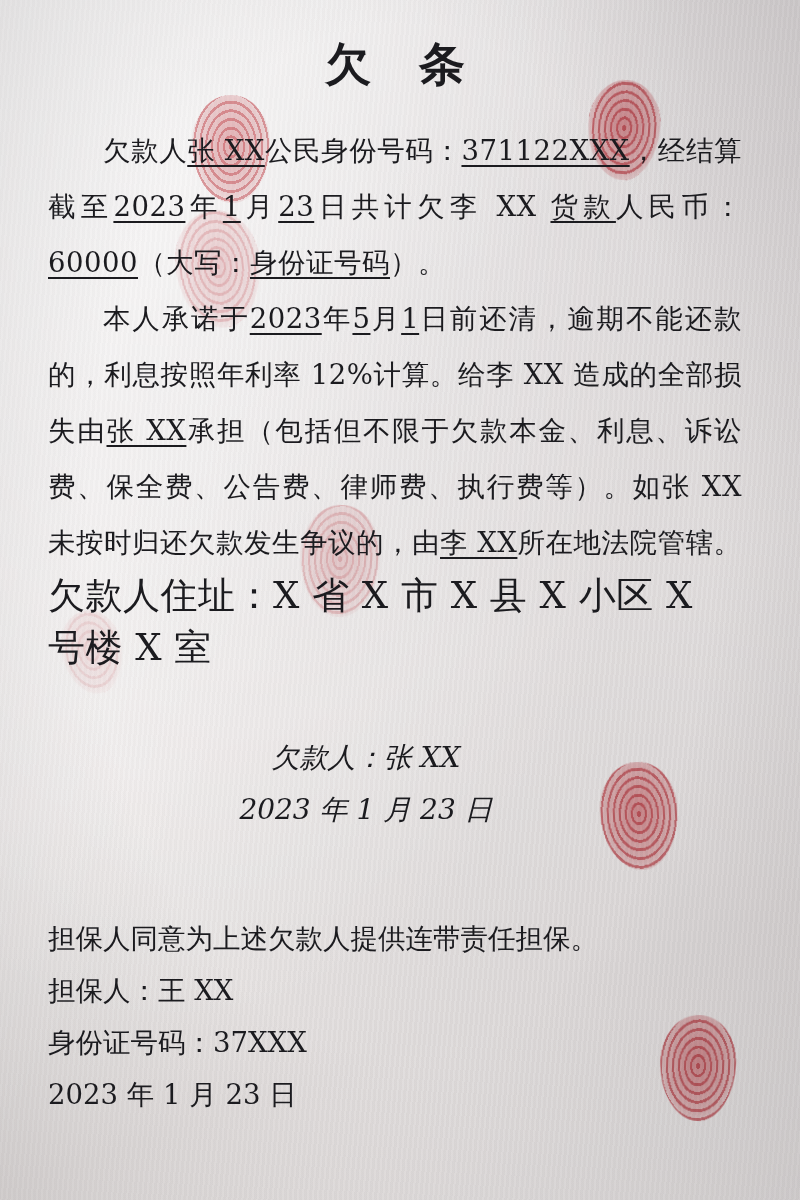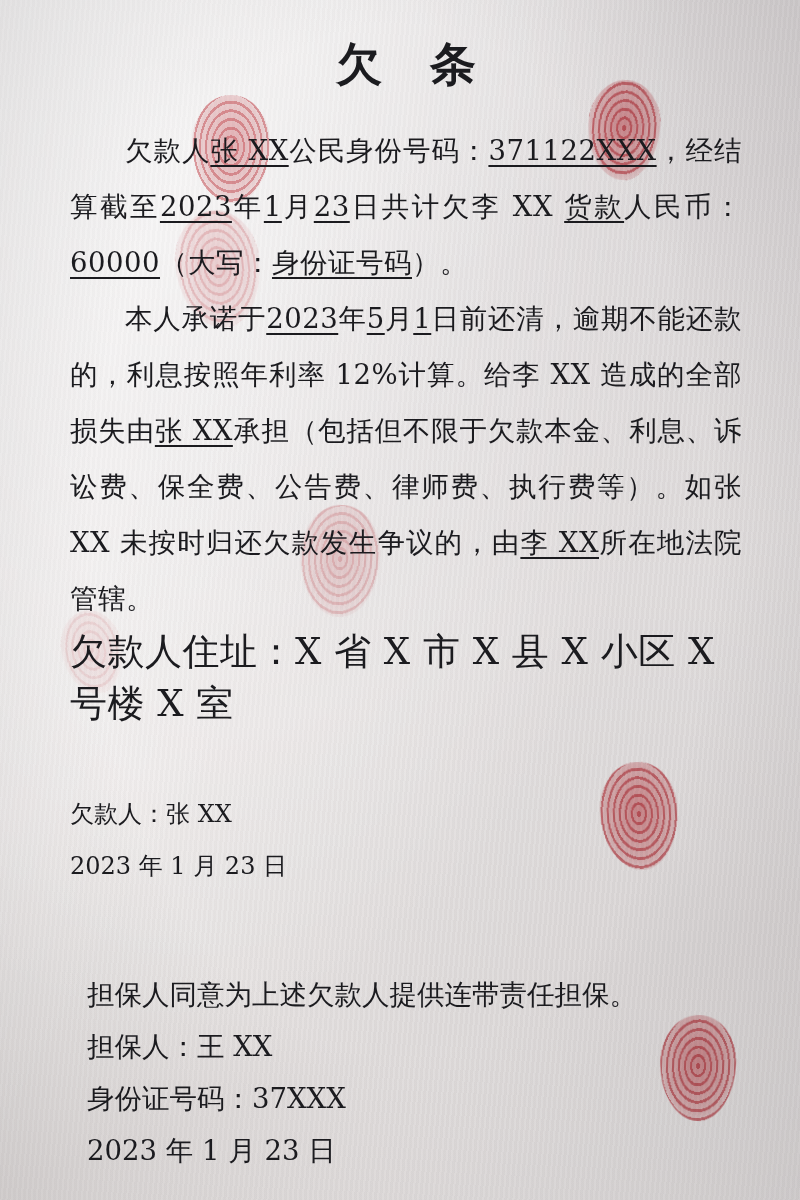--- a/index.html
+++ b/index.html
@@ -38,21 +38,21 @@
   .vignette {
     position: absolute;
     inset: 0;
     background: radial-gradient(ellipse at 50% 45%, rgba(0,0,0,0) 55%, rgba(90,85,88,0.16) 100%);
     pointer-events: none;
   }
 
   .content {
     position: relative;
     z-index: 5;
-    padding: 20px 58px 0 70px;
+    padding: 20px 58px 0 48px;
     color: #1b1b1f;
   }
 
   .doc-title {
     text-align: center;
     font-size: 46px;
     font-weight: bold;
     letter-spacing: 16px;
     margin: 14px 0 26px 0;
     text-indent: 16px;
@@ -75,32 +75,32 @@
   }
 
   .line-block {
     font-size: 37px;
     line-height: 52px;
     letter-spacing: 0.5px;
   }
 
   .sign-block {
     margin-top: 58px;
-    font-size: 24px;
+    font-size: 28px;
     line-height: 52px;
-    text-align: left;
+    text-align: center;
     padding-right: 58px;
+    font-style: italic;
   }
   .sign-block .row { white-space: nowrap; }
 
   .guarantor-block {
     margin-top: 76px;
     font-size: 27.5px;
     line-height: 52px;
-    margin-left: 17px;
   }
   .guarantor-lines {
     padding-right: 62px;
   }
 
   
   .fp {
     position: absolute;
     z-index: 3;
     border-radius: 50% 50% 48% 52% / 44% 44% 56% 56%;

